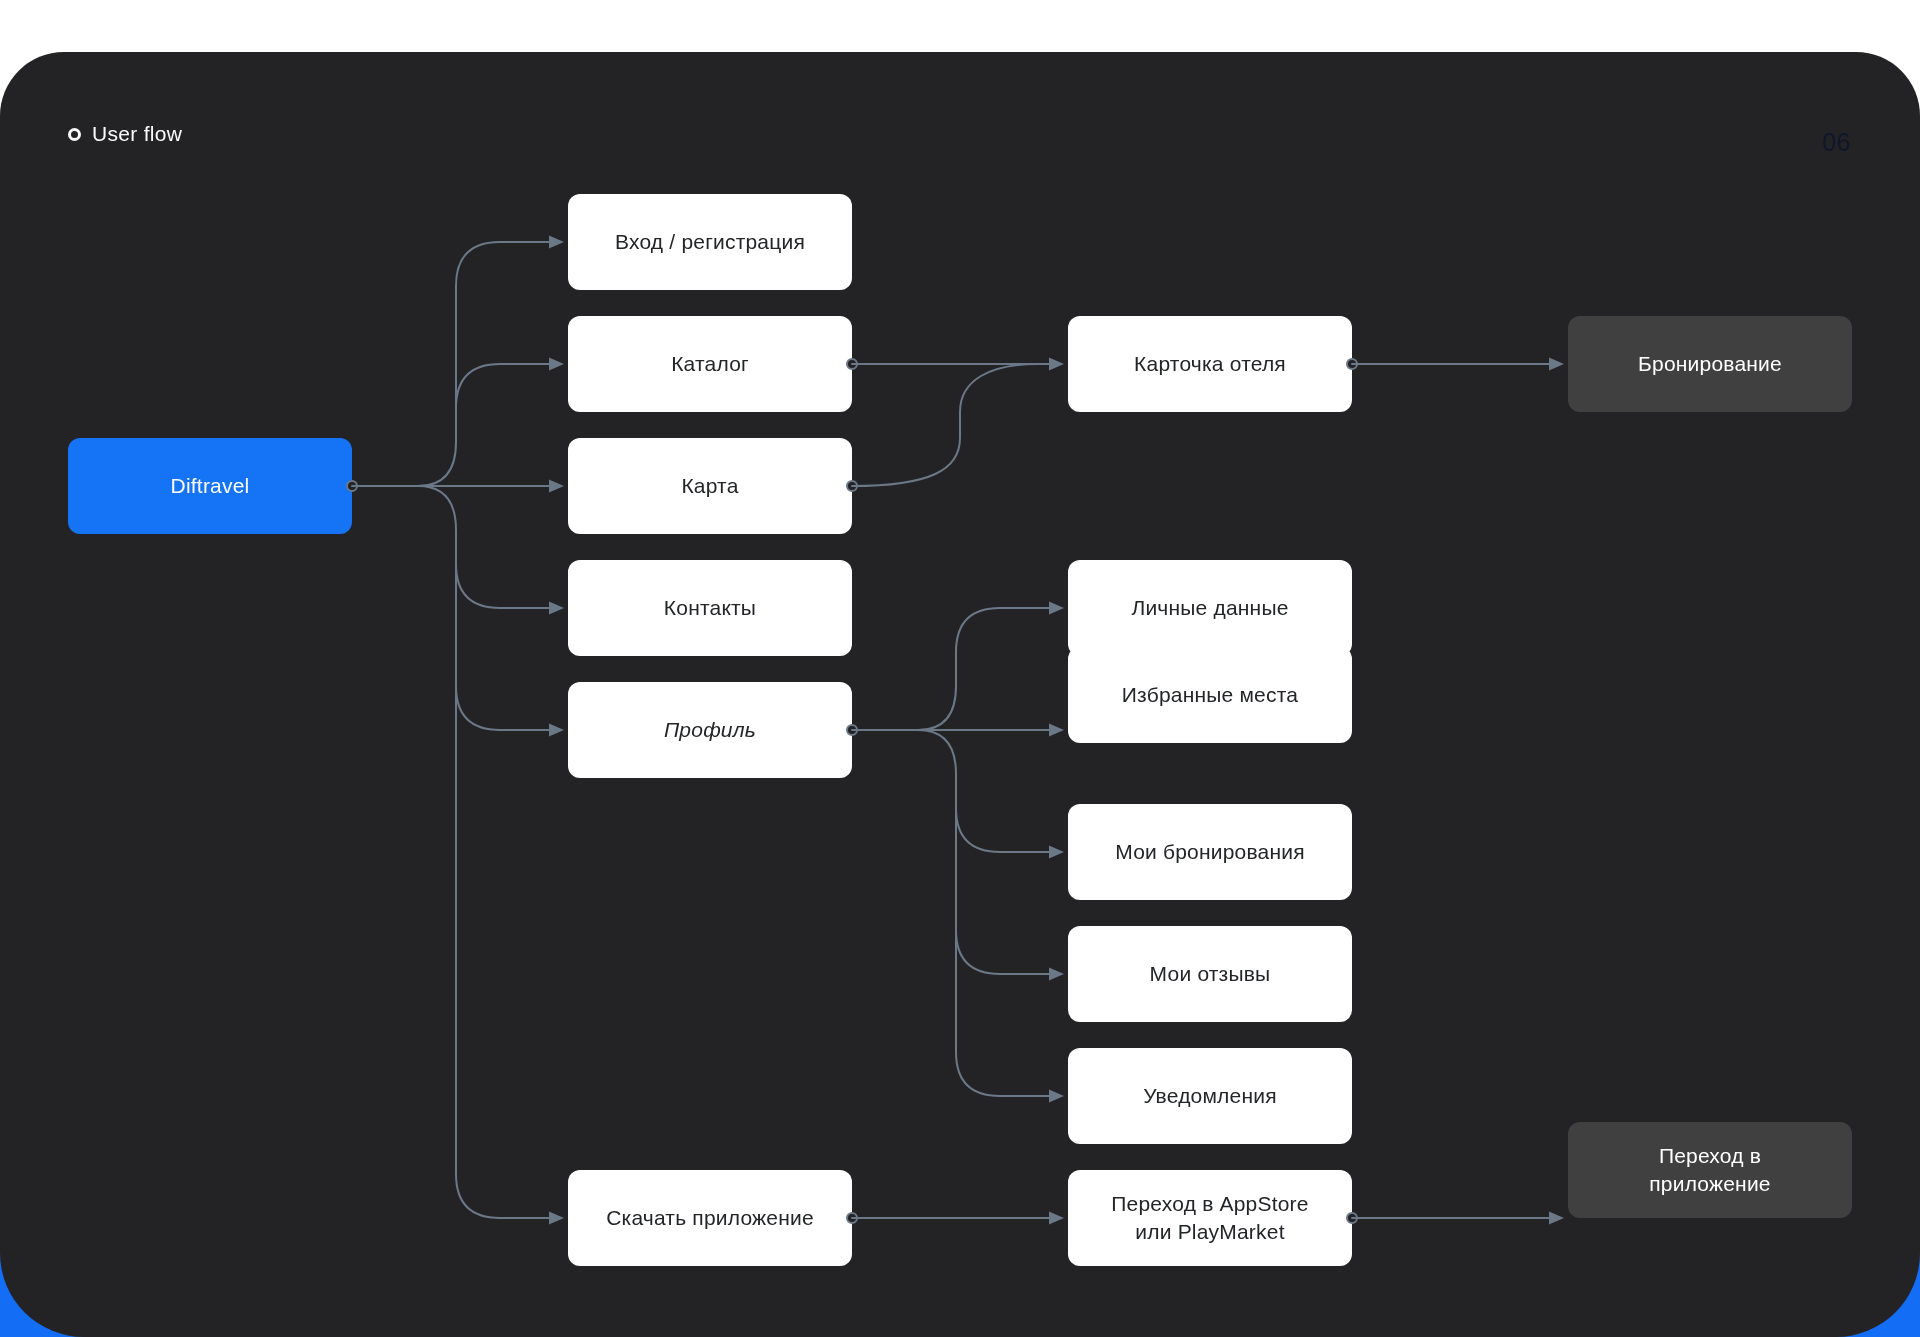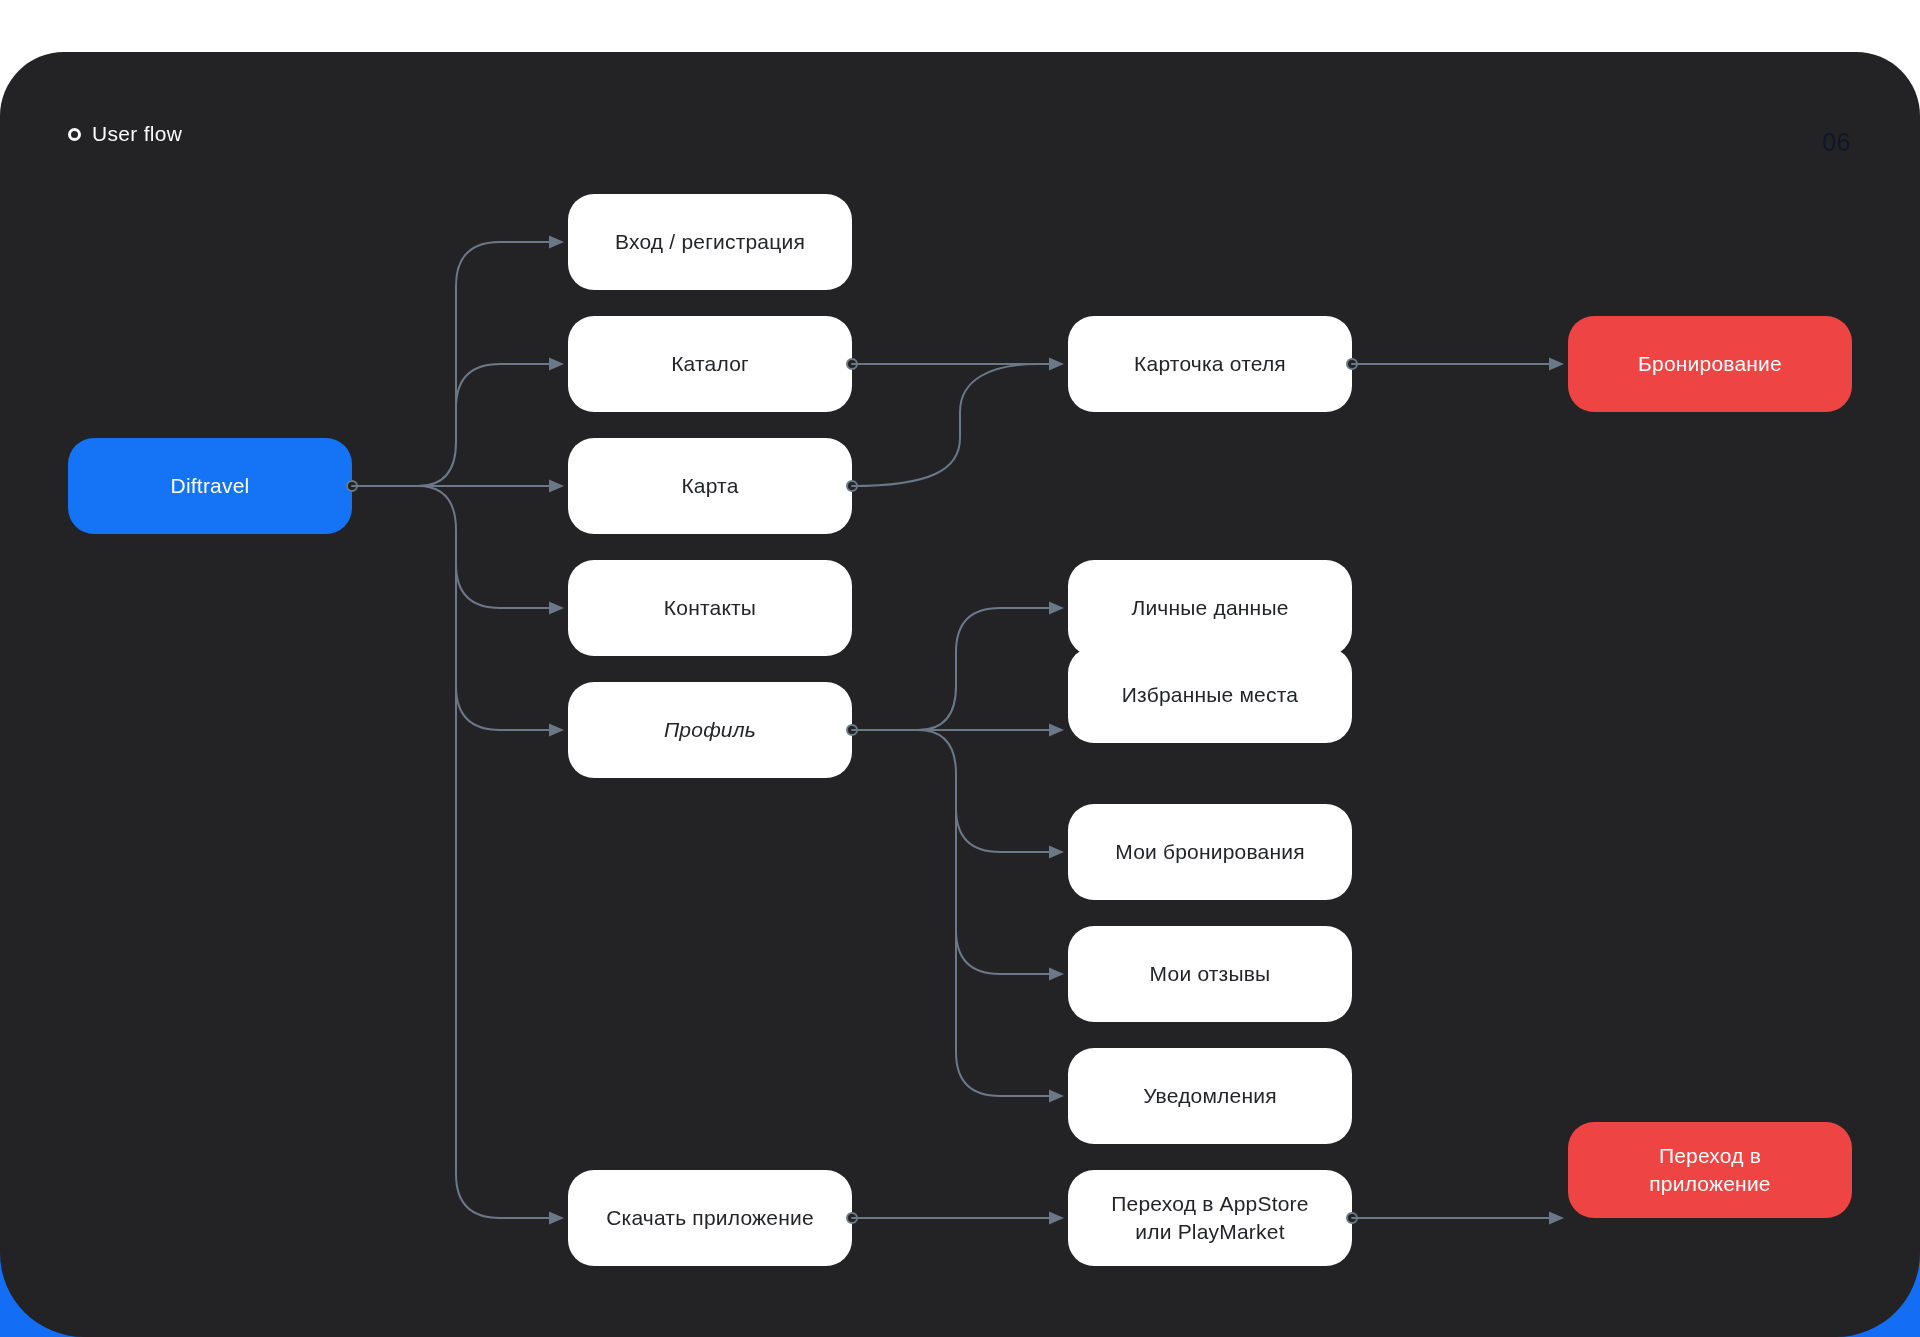--- a/index.html
+++ b/index.html
@@ -14,28 +14,28 @@
   }
   .slide-header{
     position:absolute;top:122px;left:68px;display:flex;align-items:center;gap:11px;
     color:#fafafa;font-size:21px;letter-spacing:.3px;text-align:right;
   }
   .bullet{width:13px;height:13px;border:3.5px solid #fafafa;border-radius:50%;box-sizing:border-box}
   .page-number{position:absolute;top:128px;right:69px;color:#0f172a;font-size:25px;letter-spacing:.5px}
   #diagram{position:absolute;inset:0}
   #connectors{position:absolute;inset:0;pointer-events:none}
   .node{
-    position:absolute;width:284px;height:96px;border-radius:26px;
+    position:absolute;width:284px;height:96px;border-radius:12px;
     display:flex;align-items:center;justify-content:center;text-align:center;
     font-size:21px;letter-spacing:.2px;
   }
   .node .label{max-width:218px;line-height:1.35}
   .node.white{background:#ffffff;color:#232528}
   .node.blue{background:#1574F5;color:#ffffff}
-  .node.green{background:#ef4444;color:#ffffff}
+  .node.green{background:#404040;color:#ffffff}
 </style>
 </head>
 <body>
 
 <div class="blue-backdrop"></div>
 <div class="slide-card"></div>
 
 <div class="slide-header">
   <span class="bullet"></span>
   <span>User flow</span>

